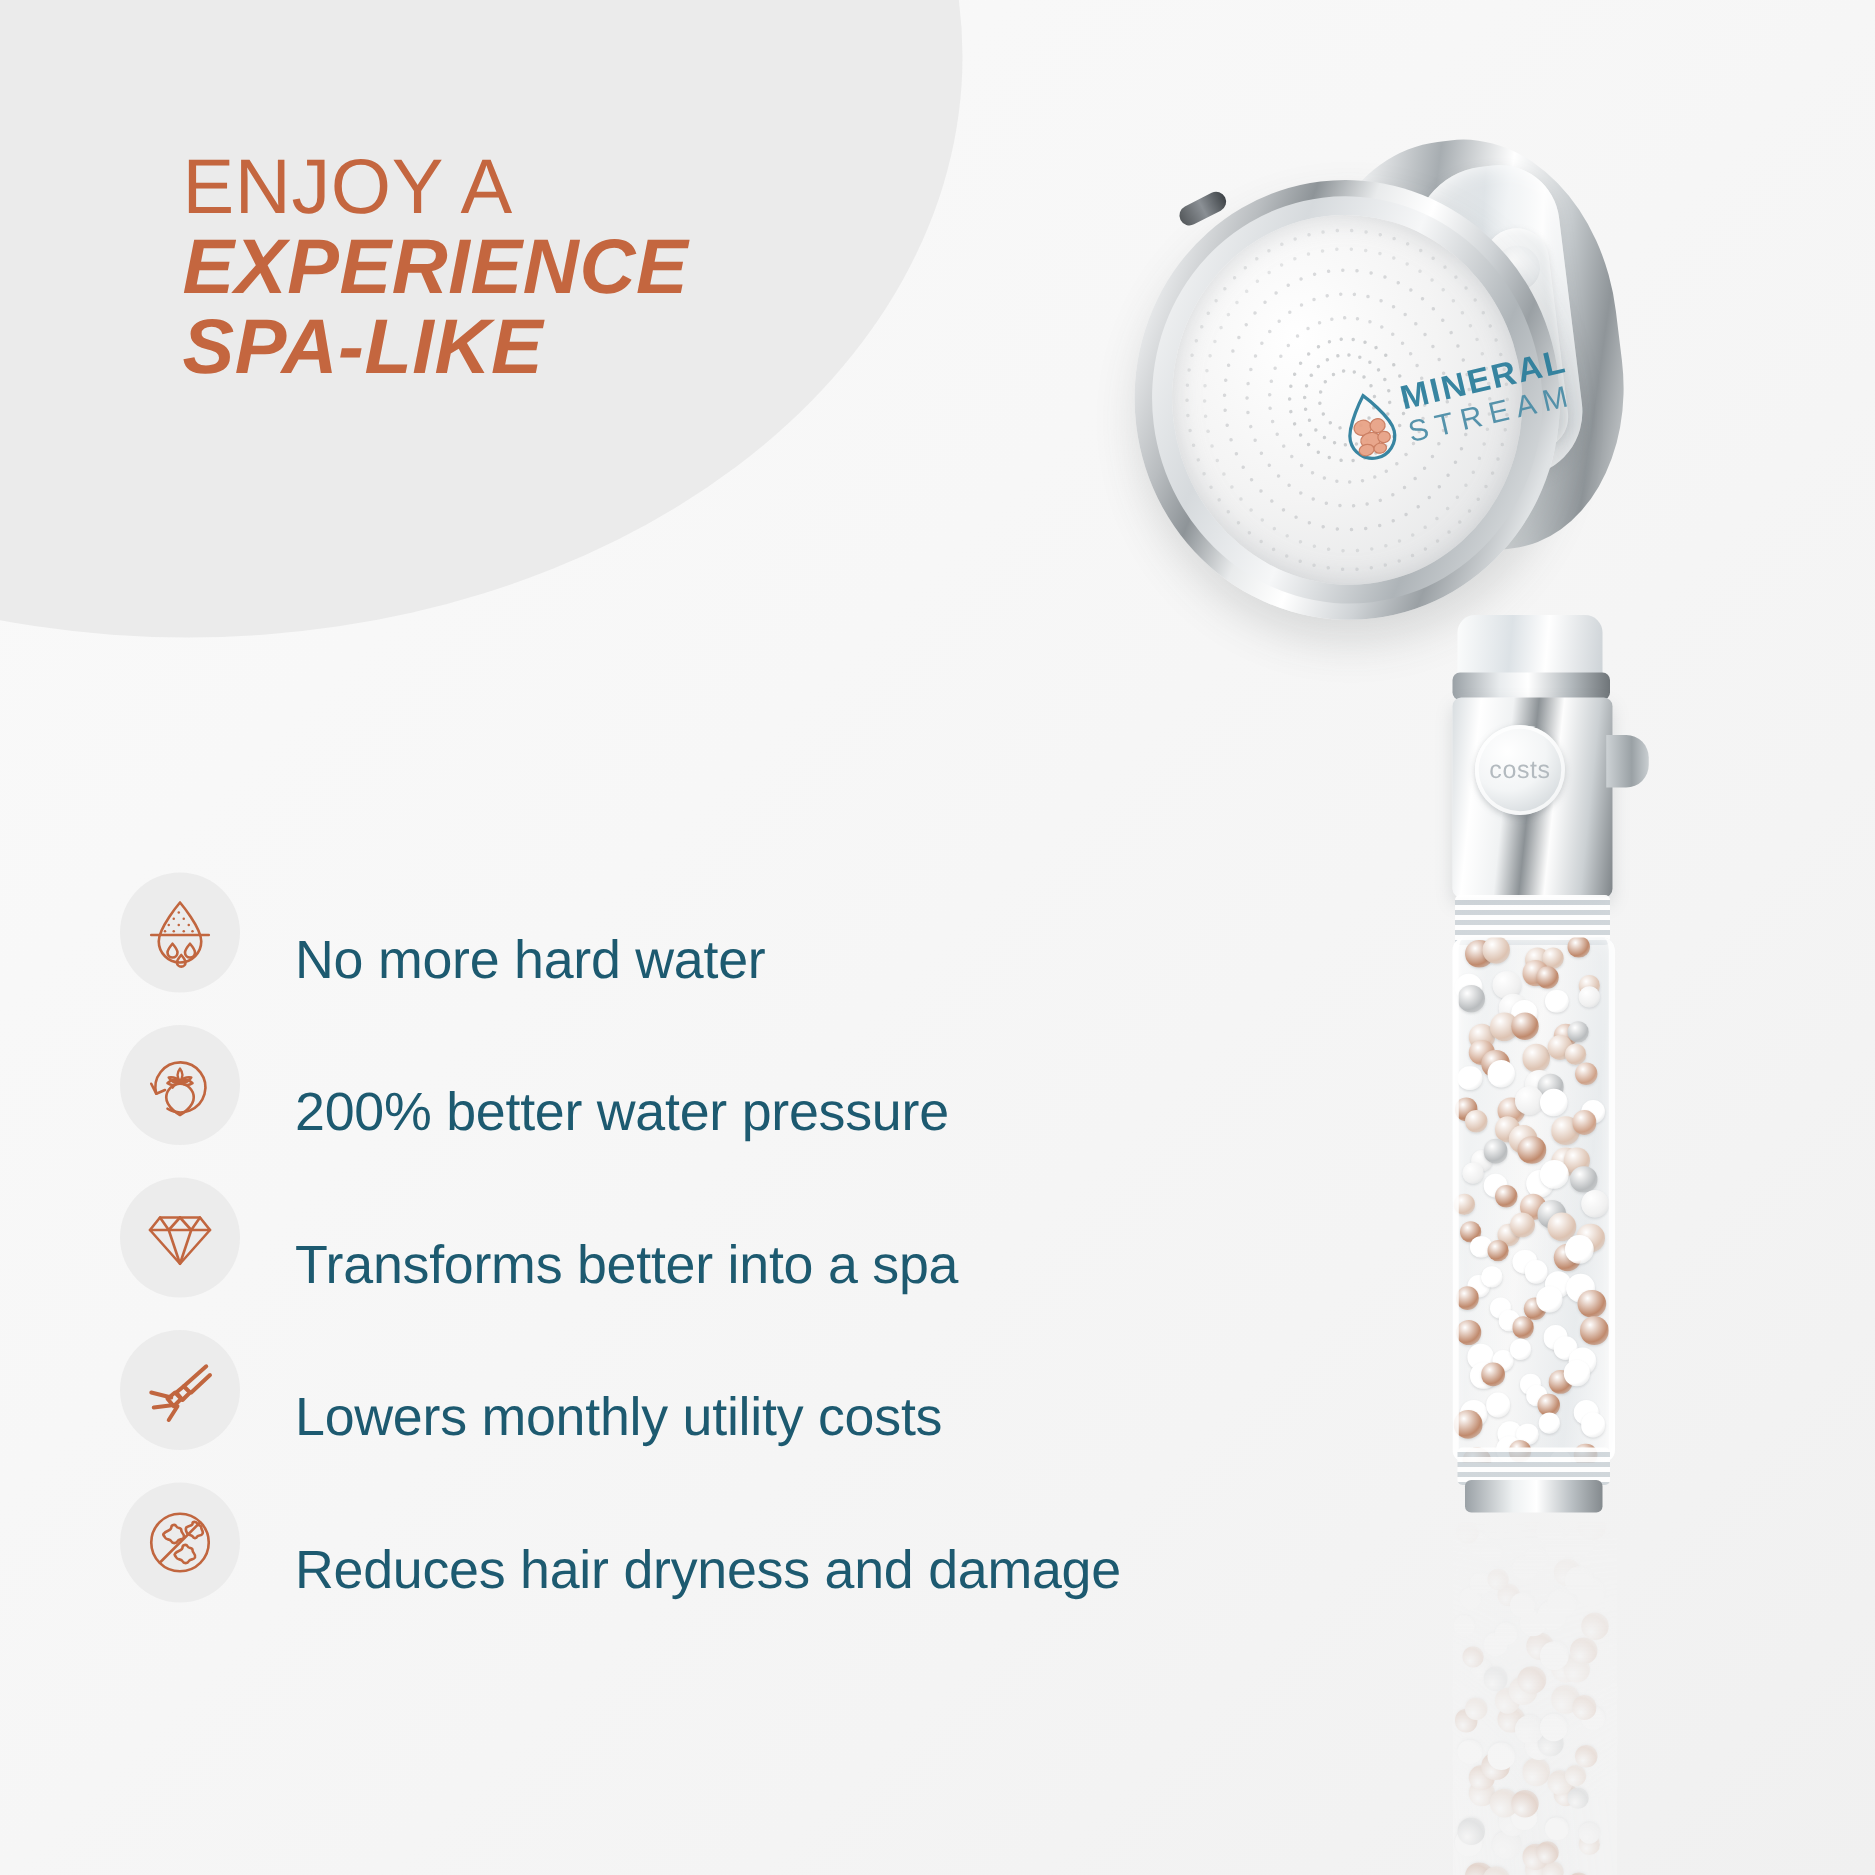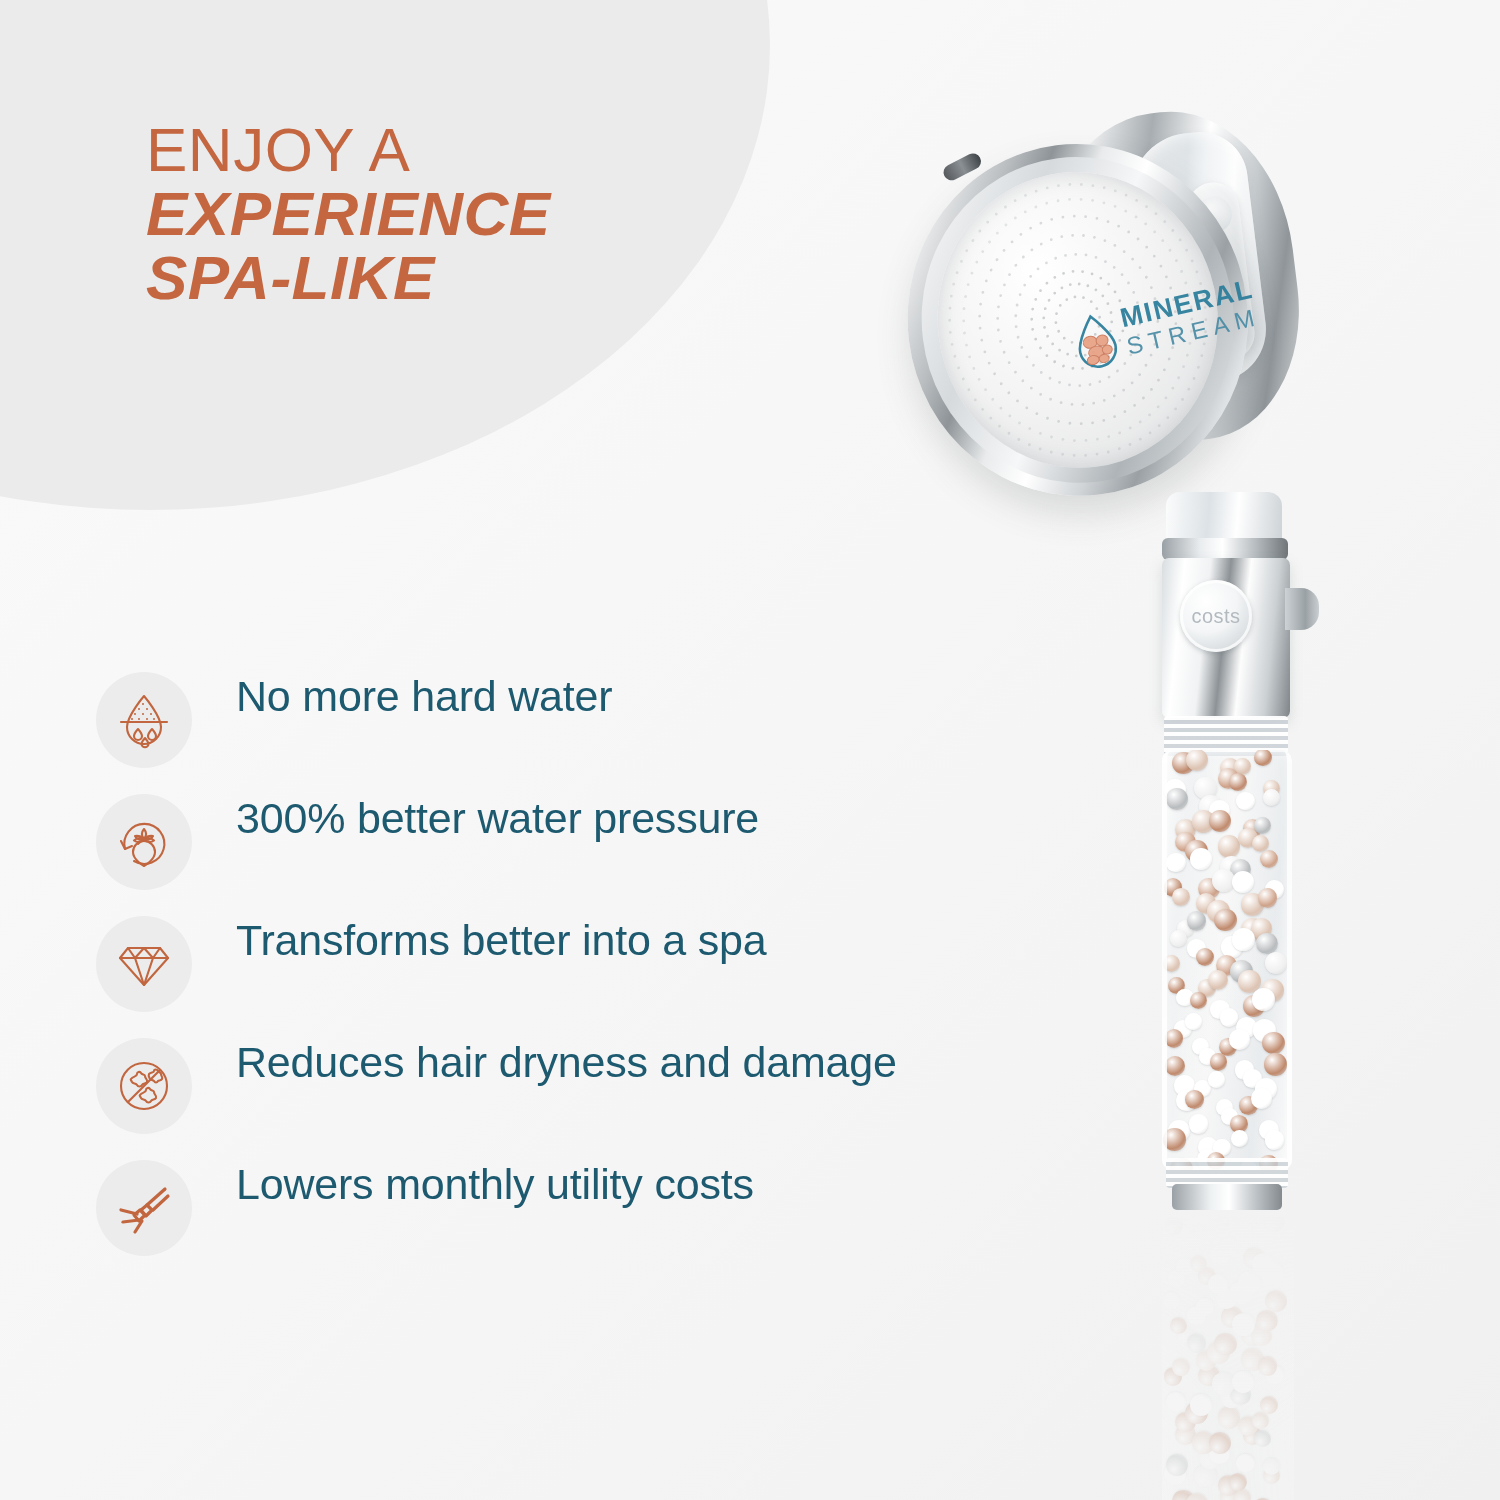--- a/index.html
+++ b/index.html
@@ -15,21 +15,21 @@
 
   
   .headline{position:absolute;left:146px;top:118px;z-index:6;}
   .hl-line{color:#c4663f;line-height:1.03;letter-spacing:.5px;white-space:nowrap;}
   .hl-1{font-size:62px;font-weight:400;}
   .hl-2{font-size:62px;font-weight:700;font-style:italic;}
   .hl-3{font-size:62px;font-weight:700;font-style:italic;}
 
   
   .features{position:absolute;left:96px;top:672px;width:960px;z-index:6;}
-  .feat{display:flex;align-items:flex-start;min-height:122px;}
+  .feat{display:flex;align-items:flex-end;min-height:122px;}
   .feat-ic{flex:0 0 auto;width:96px;height:96px;border-radius:50%;
            background:#ececec;display:flex;align-items:center;justify-content:center;
            margin-right:44px;}
   .feat-ic svg{display:block;}
   .feat-tx{color:#1d5a70;font-size:43px;font-weight:400;line-height:1.16;letter-spacing:-0.2px;}
 
   
   .product{position:absolute;left:900px;top:110px;width:540px;height:1390px;z-index:4;}
 
   .head-wrap{position:absolute;left:0px;top:10px;width:420px;height:400px;
@@ -158,62 +158,62 @@
           <path d="M12 38 a20 20 0 1 1 9 12"></path>
           <polyline points="8,30 12,38 19,35"></polyline>
           <path d="M31 30 c-6 0 -11 5 -11 11 0 8 11 14 11 14 s11 -6 11 -14 c0 -6 -5 -11 -11 -11 -4 0 -6 3 -6 3"></path>
           <path d="M31 18 c-2.5 3 -2.5 7 0 10 2.5 -3 2.5 -7 0 -10 Z"></path>
           <path d="M31 28 c-3.5 -1.5 -7.5 -1 -10 1.5 3 2 7 2 10 -1.5 Z"></path>
           <path d="M31 28 c3.5 -1.5 7.5 -1 10 1.5 -3 2 -7 2 -10 -1.5 Z"></path>
           <path d="M31 28 c-2.5 -2.5 -6 -3.5 -9 -3 1.5 3 5 5 9 3 Z"></path>
           <path d="M31 28 c2.5 -2.5 6 -3.5 9 -3 -1.5 3 -5 5 -9 3 Z"></path>
         </svg>
       </div>
-      <div class="feat-tx">300% better water pressure</div>
+      <div class="feat-tx">200% better water pressure</div>
     </div>
 
     <div class="feat">
       <div class="feat-ic">
         <svg width="62" height="62" viewBox="0 0 62 62" fill="none" stroke="#c1663f" stroke-width="2.1" stroke-linecap="round" stroke-linejoin="round">
           <polygon points="31,52 7,25 15,15 47,15 55,25"></polygon>
           <line x1="7" y1="25" x2="55" y2="25"></line>
           <polyline points="15,15 22,25 31,52 40,25 47,15"></polyline>
           <line x1="22" y1="25" x2="31" y2="15"></line>
           <line x1="40" y1="25" x2="31" y2="15"></line>
         </svg>
       </div>
       <div class="feat-tx">Transforms better into a spa</div>
-    </div>
-
-    <div class="feat">
-      <div class="feat-ic">
-        <svg width="62" height="62" viewBox="0 0 62 62" fill="none" stroke="#c1663f" stroke-width="2.1" stroke-linecap="round" stroke-linejoin="round">
-          <circle cx="31" cy="31" r="23"></circle>
-          <line x1="15" y1="47" x2="47" y2="15"></line>
-          <path d="M18 24 c2 -3 6 -2 6 -5 0 -2 3 -3 4 -1 1 2 4 1 4 3 0 3 3 3 2 6 -1 2 -4 1 -5 3 -1 2 -4 2 -5 0 -1 -2 -4 -1 -5 -3 -1 -2 -2 -2 -1 -3 Z"></path>
-          <path d="M36 19 c2 -2 5 -1 5 -3 0 -2 3 -2 4 0 1 2 3 1 3 3 0 2 2 3 1 5 -1 2 -3 1 -4 2 -1 2 -3 2 -4 0 -1 -1 -3 -1 -4 -2 -1 -2 -2 -3 -1 -5 Z"></path>
-          <path d="M27 40 c2 -3 6 -2 6 -5 0 -2 3 -3 4 -1 1 2 4 1 4 3 0 3 3 3 2 6 -1 2 -4 1 -5 3 -1 2 -4 2 -5 0 -1 -2 -4 -1 -5 -3 -1 -2 -2 -2 -1 -3 Z"></path>
-        </svg>
-      </div>
-      <div class="feat-tx">Reduces hair dryness and damage</div>
     </div>
 
     <div class="feat">
       <div class="feat-ic">
         <svg width="62" height="62" viewBox="0 0 62 62" fill="none" stroke="#c1663f" stroke-width="3.2" stroke-linecap="round" stroke-linejoin="round">
           <line x1="34" y1="28" x2="52" y2="12"></line>
           <line x1="40" y1="33" x2="55" y2="19"></line>
           <path d="M34 28 l-6 5 l5 6 l6 -6 Z"></path>
           <path d="M27 33 l-6 5 l5 6 l6 -6 Z"></path>
           <line x1="24" y1="37" x2="8" y2="33"></line>
           <line x1="26" y1="43" x2="10" y2="45"></line>
           <line x1="29" y1="44" x2="22" y2="55"></line>
         </svg>
       </div>
       <div class="feat-tx">Lowers monthly utility costs</div>
+    </div>
+
+    <div class="feat">
+      <div class="feat-ic">
+        <svg width="62" height="62" viewBox="0 0 62 62" fill="none" stroke="#c1663f" stroke-width="2.1" stroke-linecap="round" stroke-linejoin="round">
+          <circle cx="31" cy="31" r="23"></circle>
+          <line x1="15" y1="47" x2="47" y2="15"></line>
+          <path d="M18 24 c2 -3 6 -2 6 -5 0 -2 3 -3 4 -1 1 2 4 1 4 3 0 3 3 3 2 6 -1 2 -4 1 -5 3 -1 2 -4 2 -5 0 -1 -2 -4 -1 -5 -3 -1 -2 -2 -2 -1 -3 Z"></path>
+          <path d="M36 19 c2 -2 5 -1 5 -3 0 -2 3 -2 4 0 1 2 3 1 3 3 0 2 2 3 1 5 -1 2 -3 1 -4 2 -1 2 -3 2 -4 0 -1 -1 -3 -1 -4 -2 -1 -2 -2 -3 -1 -5 Z"></path>
+          <path d="M27 40 c2 -3 6 -2 6 -5 0 -2 3 -3 4 -1 1 2 4 1 4 3 0 3 3 3 2 6 -1 2 -4 1 -5 3 -1 2 -4 2 -5 0 -1 -2 -4 -1 -5 -3 -1 -2 -2 -2 -1 -3 Z"></path>
+        </svg>
+      </div>
+      <div class="feat-tx">Reduces hair dryness and damage</div>
     </div>
 
   </div>
 
   <div class="product">
 
     <div class="head-wrap">
       <div class="head-back"></div>
       <div class="clearcap"></div>
       <div class="modestrip">

